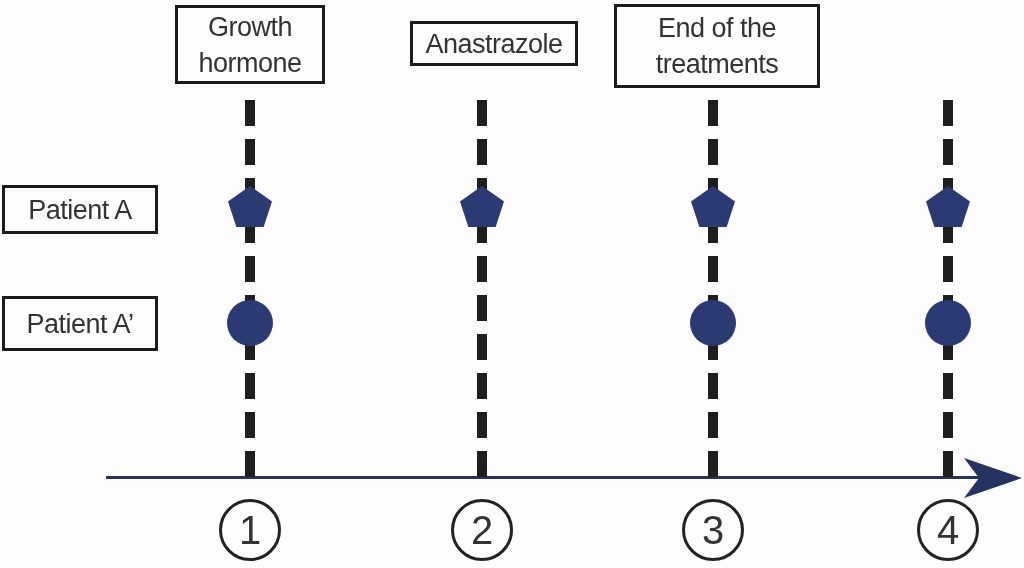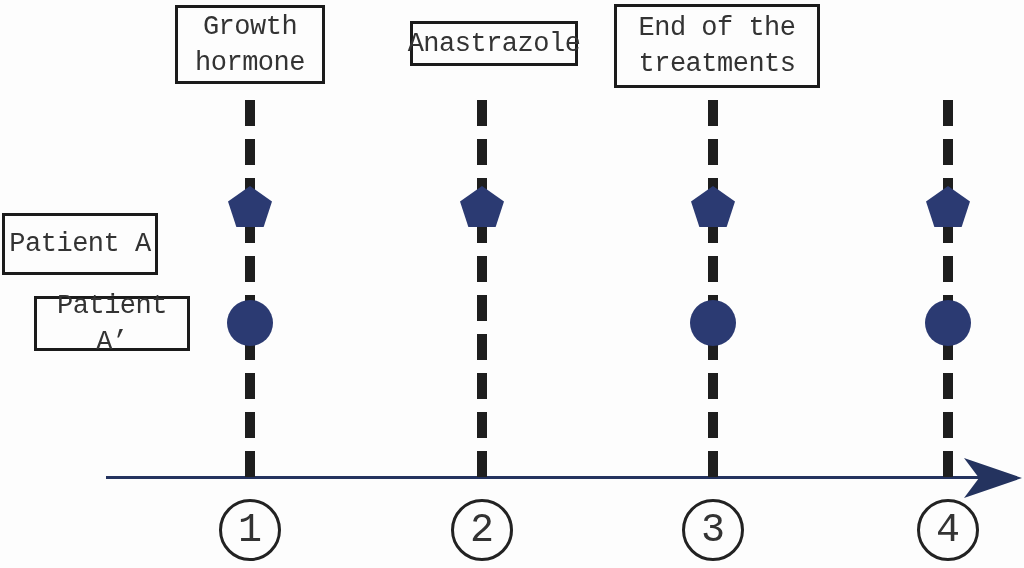--- a/index.html
+++ b/index.html
@@ -1,21 +1,21 @@
 <!DOCTYPE html>
 <html><head>
 <meta charset="utf-8">
 <style>
   html, body { margin: 0; padding: 0; background: #ffffff; }
   .stage {
     position: relative;
     width: 1024px;
     height: 568px;
     background: #fdfdfd;
-    font-family: Liberation Mono, monospace;
+    font-family: Liberation Sans, sans-serif;
     color: #2e2e2e;
     overflow: hidden;
   }
 
   
   .label-box {
     position: absolute;
     box-sizing: border-box;
     border: 3px solid #1b1b1b;
     background: #fdfdfd;
@@ -27,22 +27,22 @@
     line-height: 36px;
     letter-spacing: -0.5px;
     font-stretch: condensed;
     color: #333333;
     z-index: 4;
   }
   .box-m1 { left: 175px; top: 5px;  width: 150px; height: 79px; }
   .box-m2 { left: 410px; top: 21px;  width: 168px; height: 45px; }
   .box-m3 { left: 614px; top: 4px;  width: 206px; height: 84px; }
   .box-m4 { left: 883px; top: 5px;  width: 137px; height: 83px; }
-  .box-p1 { left: 2px;   top: 185px; width: 156px; height: 62px; margin-top: 28px; }
-  .box-p2 { left: 2px;   top: 296px; width: 156px; height: 55px; margin-left: 32px; }
+  .box-p1 { left: 2px;   top: 185px; width: 156px; height: 49px; }
+  .box-p2 { left: 2px;   top: 296px; width: 156px; height: 55px; }
 
   
   .dash-col {
     position: absolute;
     top: 100px;
     width: 10px;
     height: 378px;
     background: repeating-linear-gradient(
       to bottom,
       #1e1e1e 0px, #1e1e1e 26px,

